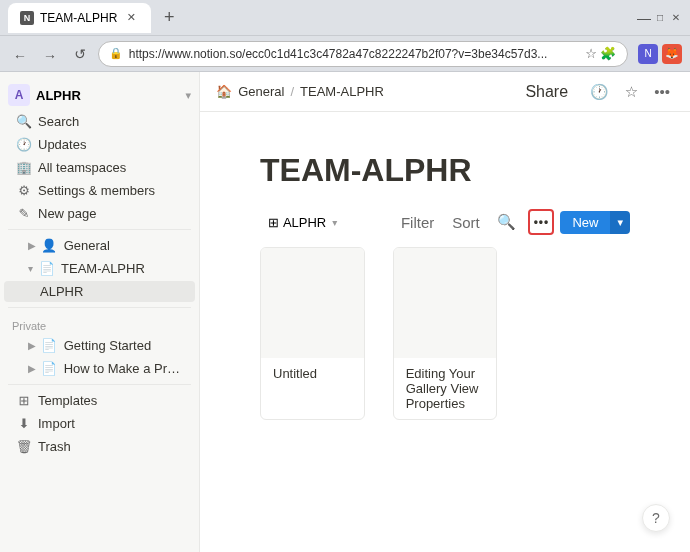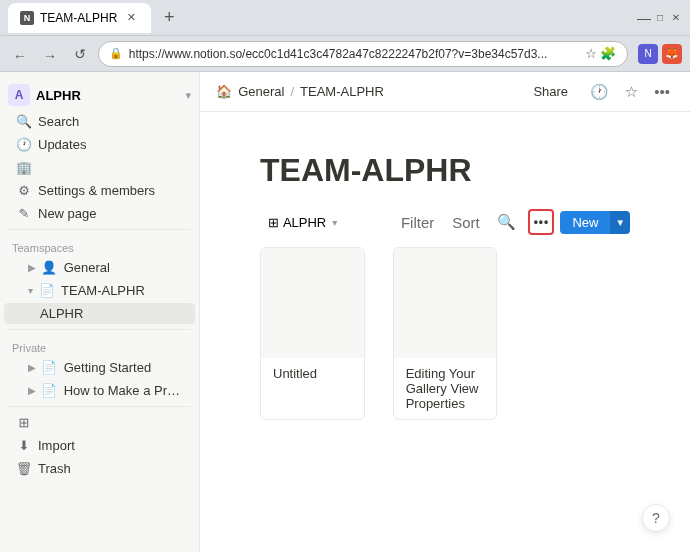--- a/index.html
+++ b/index.html
@@ -181,21 +181,21 @@
       padding: 0 16px;
       gap: 8px;
       font-size: 13px;
       color: #37352f;
     }
     .breadcrumb { display: flex; align-items: center; gap: 6px; flex: 1; }
     .breadcrumb-icon { font-size: 13px; }
     .breadcrumb-sep { color: #aaa; font-size: 13px; }
     .topbar-actions { display: flex; align-items: center; gap: 8px; }
     .share-btn {
-      font-size: 13px; color: #37352f;
+      font-size: 16px; color: #37352f;
       padding: 4px 10px;
       border: none; background: none;
       cursor: pointer;
     }
     .topbar-icon { font-size: 15px; color: #6b6b6b; cursor: pointer; padding: 4px; border-radius: 4px; }
 
     
     .page-content {
       flex: 1;
       overflow-y: auto;
@@ -372,33 +372,33 @@
     <div class="sidebar-item">
       <span class="sidebar-icon">🔍</span>
       <span class="sidebar-label">Search</span>
     </div>
     <div class="sidebar-item">
       <span class="sidebar-icon">🕐</span>
       <span class="sidebar-label">Updates</span>
     </div>
     <div class="sidebar-item">
       <span class="sidebar-icon">🏢</span>
+      <span class="sidebar-label">All teamspaces</span>
     </div>
     <div class="sidebar-item">
       <span class="sidebar-icon">⚙</span>
       <span class="sidebar-label">Settings &amp; members</span>
     </div>
     <div class="sidebar-item">
       <span class="sidebar-icon">✎</span>
       <span class="sidebar-label">New page</span>
     </div>
 
     <div class="sidebar-divider"></div>
 
-    <div class="sidebar-section-label">Teamspaces</div>
 
     <div class="sidebar-item indented">
       <span style="font-size:10px; color:#9b9b9b;">▶</span>
       <span class="sidebar-icon">👤</span>
       <span class="sidebar-label">General</span>
     </div>
     <div class="sidebar-item indented">
       <span style="font-size:10px; color:#9b9b9b;">▾</span>
       <span class="sidebar-icon">📄</span>
       <span class="sidebar-label">TEAM-ALPHR</span>
@@ -419,20 +419,21 @@
     <div class="sidebar-item indented">
       <span style="font-size:10px; color:#9b9b9b;">▶</span>
       <span class="sidebar-icon">📄</span>
       <span class="sidebar-label">How to Make a Progress ...</span>
     </div>
 
     <div class="sidebar-divider"></div>
 
     <div class="sidebar-item">
       <span class="sidebar-icon">⊞</span>
+      <span class="sidebar-label">Templates</span>
     </div>
     <div class="sidebar-item">
       <span class="sidebar-icon">⬇</span>
       <span class="sidebar-label">Import</span>
     </div>
     <div class="sidebar-item">
       <span class="sidebar-icon">🗑</span>
       <span class="sidebar-label">Trash</span>
     </div>
   </div>

